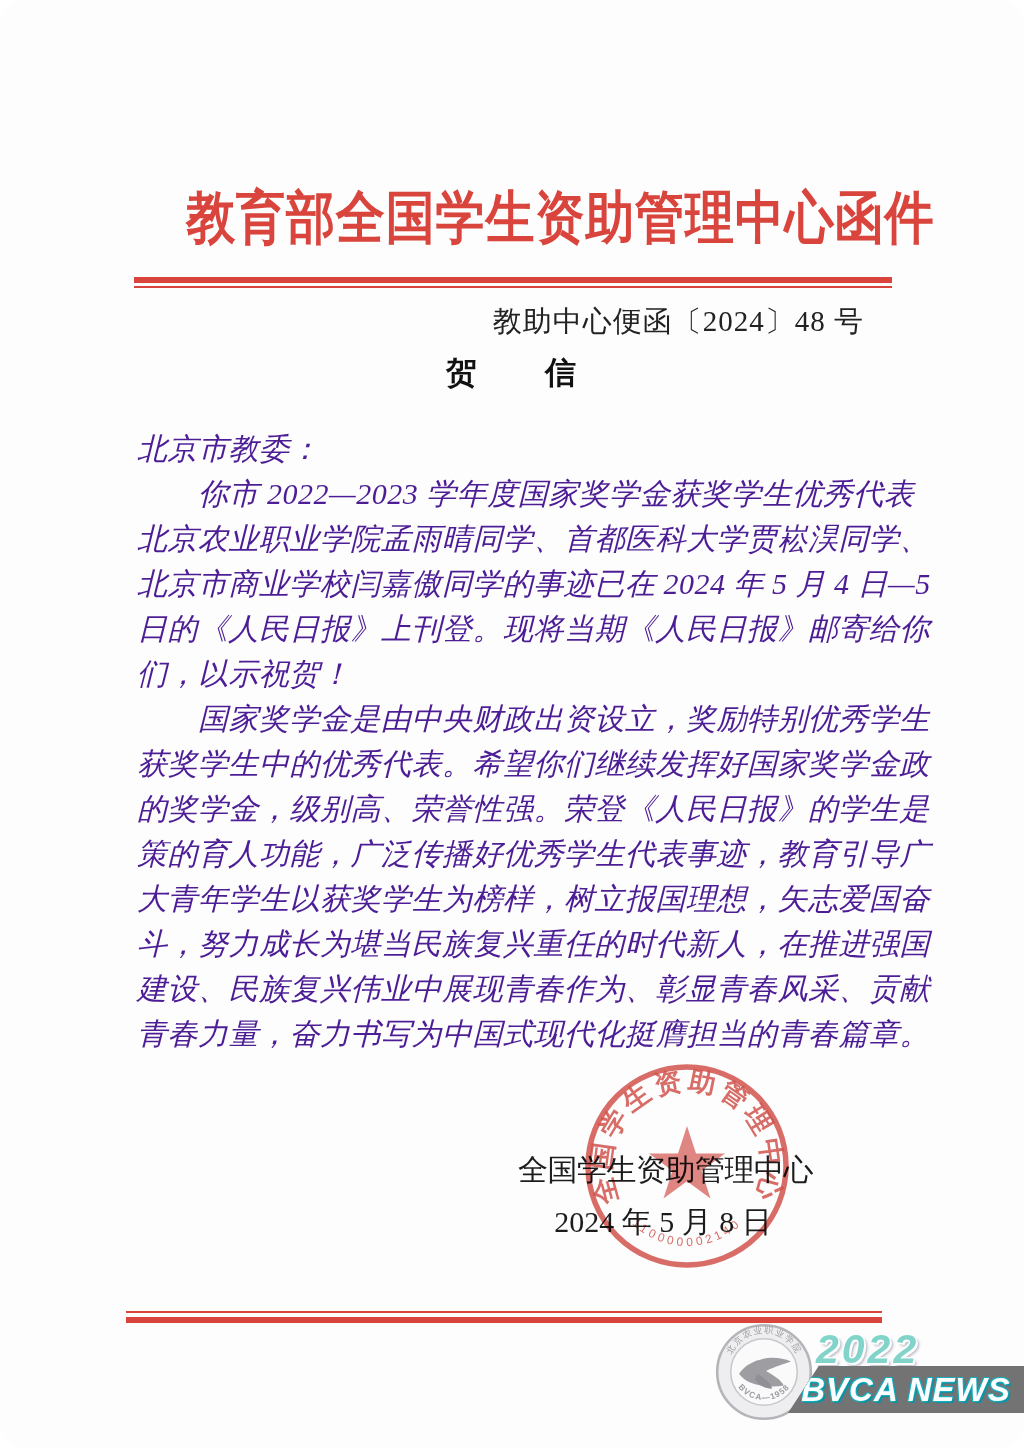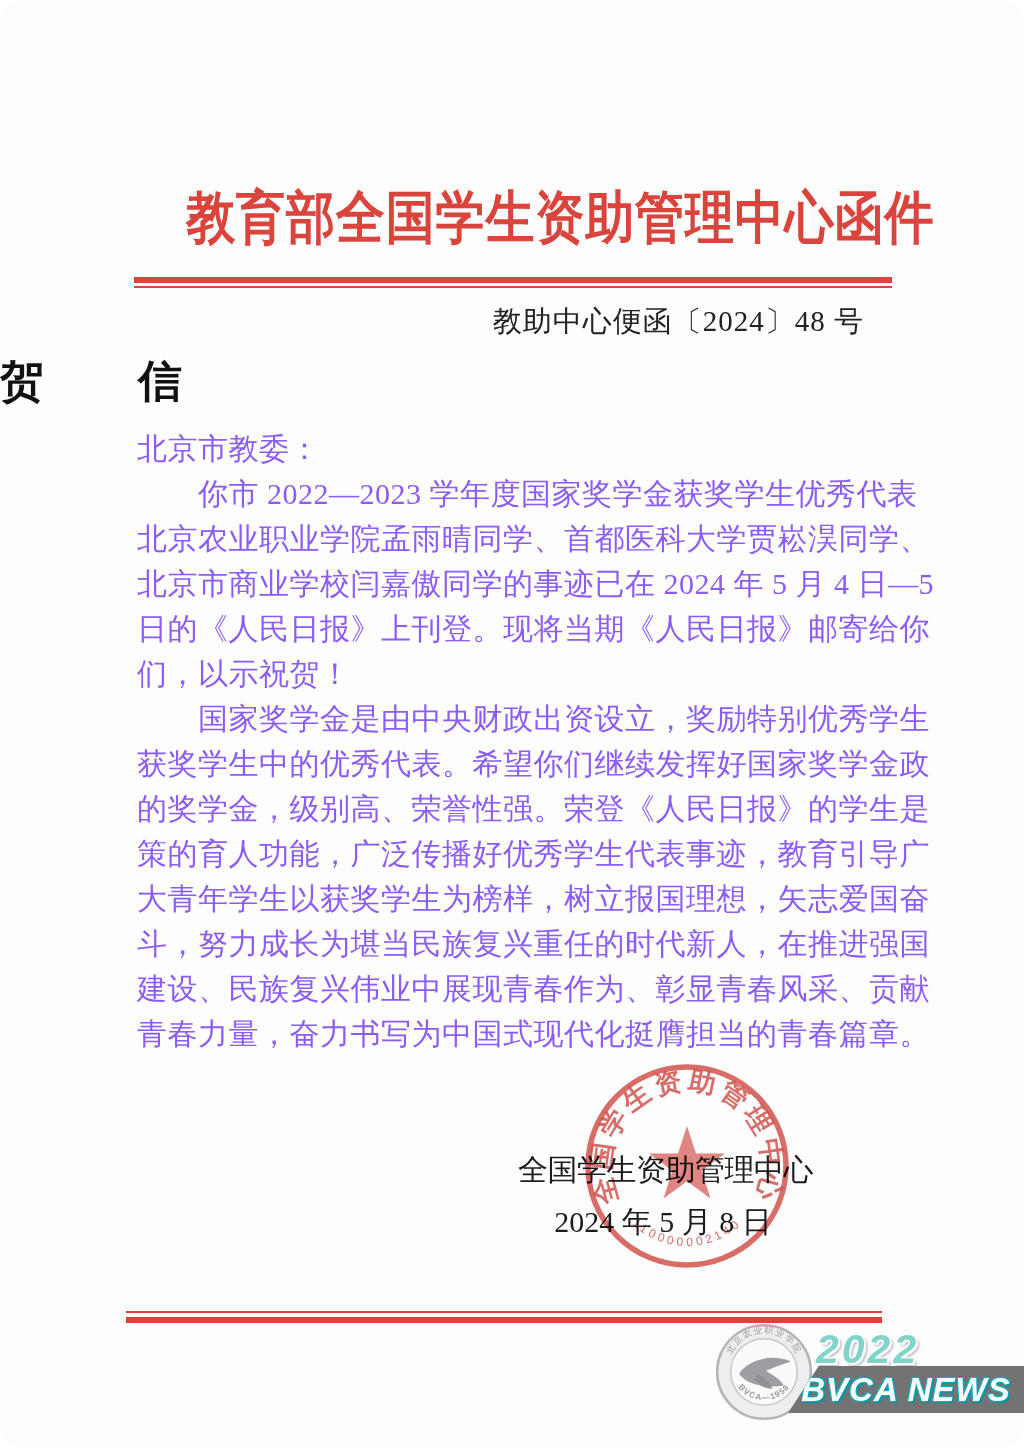--- a/index.html
+++ b/index.html
@@ -26,28 +26,28 @@
   .rule-top .thick{height:6px;background:#d9453d;}
   .rule-top .thin{height:2px;background:#d9453d;margin-top:3px;}
   
   .doc-number{
     position:absolute;top:302px;right:160px;
     font-size:29px;letter-spacing:1px;color:#222;
     white-space:nowrap;
   }
   .letter-title{
     position:absolute;left:0;top:352px;width:1024px;
-    text-align:left;
-    font-size:44px;font-weight:bold;color:#111;
+    text-align:center;
+    font-size:31px;font-weight:bold;color:#111;
     letter-spacing:2px;white-space:pre;
   }
   
   .letter-body{
     position:absolute;left:137px;top:426px;width:760px;
-    font-size:30px;color:#8b5cf6;
+    font-size:30px;color:#4c1d95;font-style:italic;
   }
   .letter-body div{
     height:45px;line-height:45px;white-space:nowrap;
     letter-spacing:.5px;
   }
   
   .signature{position:absolute;left:518px;top:1148px;width:290px;text-align:center;}
   .sig-name{font-size:30px;line-height:44px;letter-spacing:-.5px;white-space:nowrap;}
   .sig-date{font-size:30px;line-height:44px;margin-top:8px;white-space:nowrap;}
   

